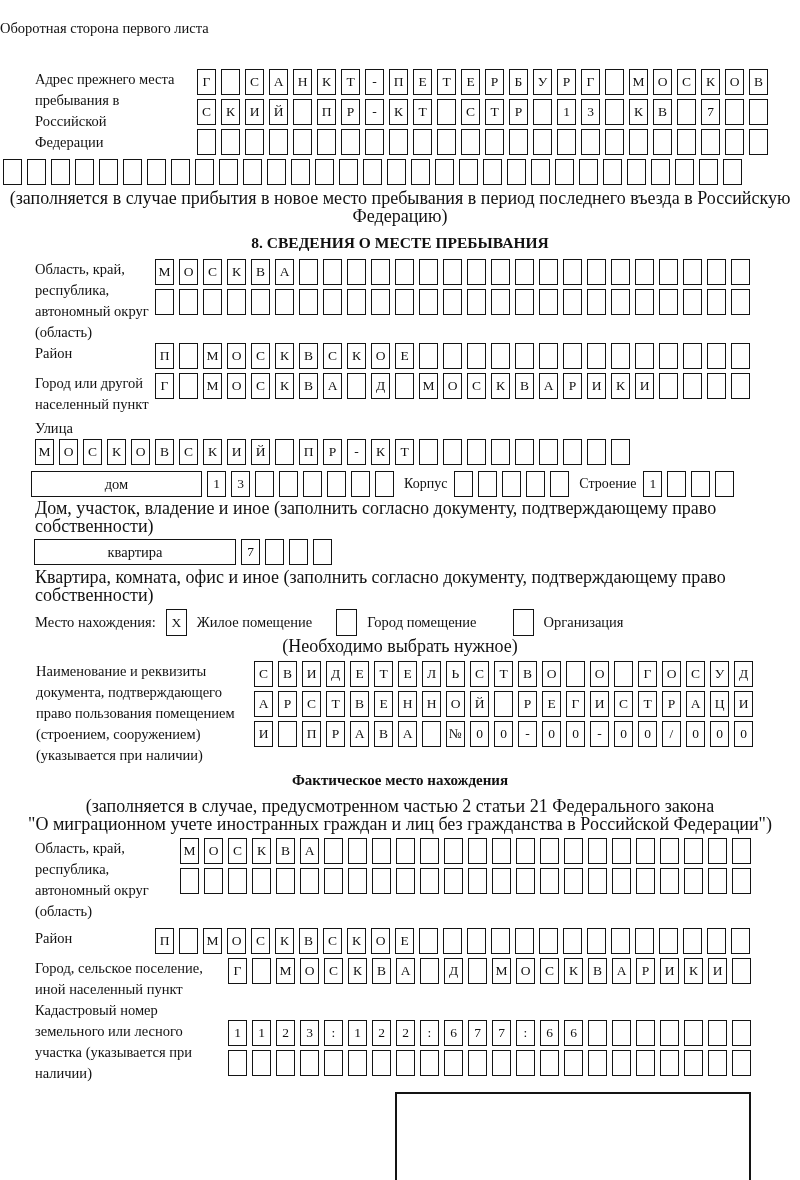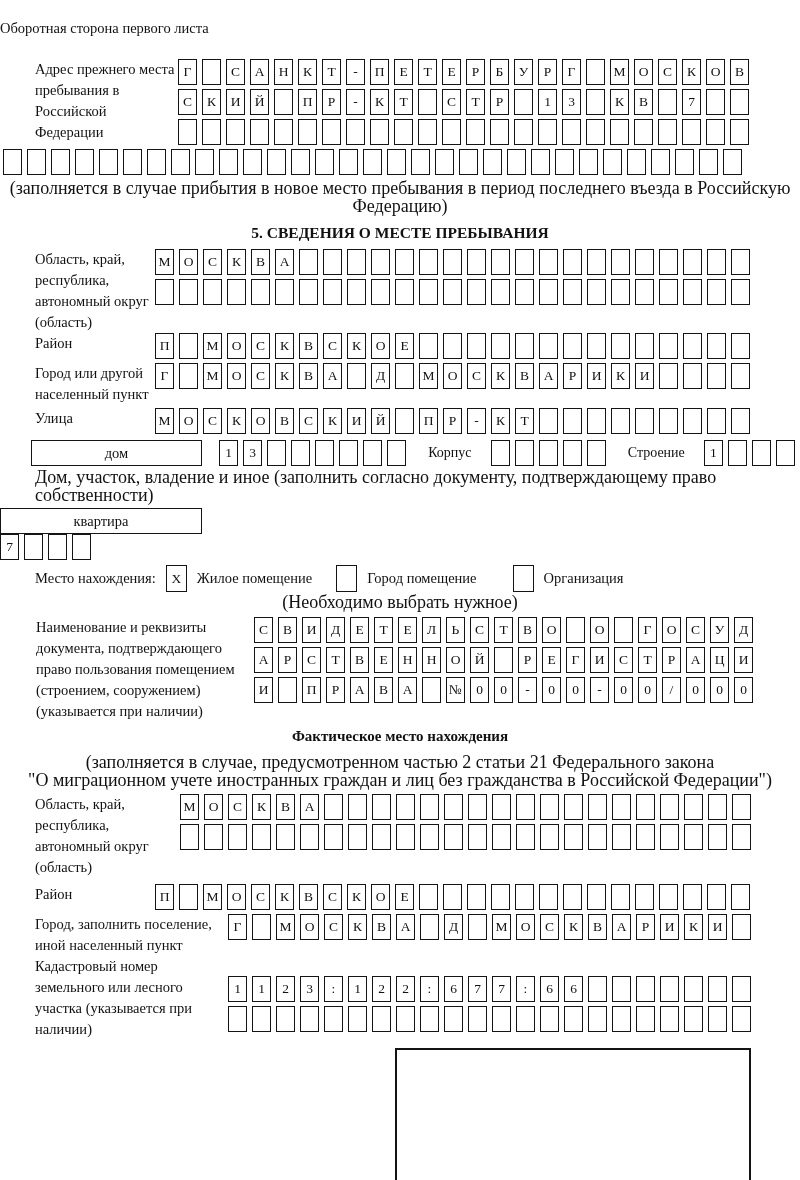--- a/index.html
+++ b/index.html
@@ -30,33 +30,33 @@
     border:1.6px solid #141414; height:26px; margin-right:5px;
     display:flex; align-items:center; justify-content:center; font-size:14.5px;
   }
   .inline-label { font-size:14px; line-height:26px; white-space:nowrap; margin:0 7px 0 5px; }
 
   .checkline { display:flex; align-items:center; font-size:14.5px; margin-left:35px; margin-top:5px; }
   .checkline .cell { width:21px; height:27px; margin:0 10px; }
   .checkline .opt-label { margin-right:14px; }
 
   .ml35 { margin-left:35px; }
-  .ml31 { margin-left:31px;justify-content:space-between; }
+  .ml31 { margin-left:31px; }
   .ml3  { margin-left:3px; }
 
   .stampbox { margin-left:395px; width:356px; height:176px; border:2px solid #141414; background:#fff; }
 </style>
 </head>
 <body>
 
 <div class="page">
 
   <div class="hdr">Оборотная сторона первого листа</div>
 
-  <div class="formrow ml35" style="margin-top:22px;">
+  <div class="formrow ml35" style="margin-top:32px;gap:19px;">
     <div class="label" style="width:143px;">Адрес прежнего места пребывания в Российской Федерации</div>
     <div class="boxcol">
       <div class="boxrow">
           <span class="cell">Г</span>
           <span class="cell"></span>
           <span class="cell">С</span>
           <span class="cell">А</span>
           <span class="cell">Н</span>
           <span class="cell">К</span>
           <span class="cell">Т</span>
@@ -160,21 +160,21 @@
       <span class="cell"></span>
       <span class="cell"></span>
       <span class="cell"></span>
       <span class="cell"></span>
       <span class="cell"></span>
       <span class="cell"></span>
       <span class="cell"></span>
     </div>
   <div class="note center">(заполняется в случае прибытия в новое место пребывания в период последнего въезда в Российскую Федерацию)</div>
 
-  <div class="sectitle" style="margin:9px 0 7px 0;">5. СВЕДЕНИЯ О МЕСТЕ ПРЕБЫВАНИЯ</div>
+  <div class="sectitle" style="margin:9px 0 7px 0;">8. СВЕДЕНИЯ О МЕСТЕ ПРЕБЫВАНИЯ</div>
 
   <div class="formrow ml35">
     <div class="label" style="width:120px;">Область, край, республика, автономный округ (область)</div>
     <div class="boxcol">
       <div class="boxrow">
           <span class="cell">М</span>
           <span class="cell">О</span>
           <span class="cell">С</span>
           <span class="cell">К</span>
           <span class="cell">В</span>
@@ -284,21 +284,21 @@
         <span class="cell">И</span>
         <span class="cell">К</span>
         <span class="cell">И</span>
         <span class="cell"></span>
         <span class="cell"></span>
         <span class="cell"></span>
         <span class="cell"></span>
       </div>
   </div>
 
-  <div class="formrow ml35" style="margin-top:3px;">
+  <div class="formrow ml35" style="margin-top:3px;flex-direction:column;">
     <div class="label" style="width:120px;">Улица</div>
     <div class="boxrow">
         <span class="cell">М</span>
         <span class="cell">О</span>
         <span class="cell">С</span>
         <span class="cell">К</span>
         <span class="cell">О</span>
         <span class="cell">В</span>
         <span class="cell">С</span>
         <span class="cell">К</span>
@@ -347,31 +347,32 @@
     <div class="inline-label">Строение</div>
     <div class="boxrow" style="margin-bottom:0;">
         <span class="cell">1</span>
         <span class="cell"></span>
         <span class="cell"></span>
         <span class="cell"></span>
       </div>
   </div>
   <div class="note ml35" style="margin-top:2px;">Дом, участок, владение и иное (заполнить согласно документу, подтверждающему право собственности)</div>
 
-  <div class="formrow" style="margin-top:4px;flex-direction:column;">
+  <div class="formrow" style="margin-left:34px; margin-top:4px;">
     <div class="widebox" style="width:202px;">
       <span>квартира</span>
     </div>
     <div class="boxrow" style="margin-bottom:0;">
         <span class="cell">7</span>
         <span class="cell"></span>
         <span class="cell"></span>
         <span class="cell"></span>
       </div>
   </div>
+  <div class="note ml35" style="margin-top:3px;">Квартира, комната, офис и иное (заполнить согласно документу, подтверждающему право собственности)</div>
 
   <div class="checkline">
     <span>Место нахождения:</span>
     <span class="boxrow" style="margin-bottom:0;">
         <span class="cell">X</span>
       </span>
     <span class="opt-label">Жилое помещение</span>
     <span class="boxrow" style="margin-bottom:0;">
         <span class="cell"></span>
       </span>
@@ -545,21 +546,21 @@
         <span class="cell"></span>
         <span class="cell"></span>
         <span class="cell"></span>
         <span class="cell"></span>
         <span class="cell"></span>
         <span class="cell"></span>
       </div>
   </div>
 
   <div class="formrow ml35">
-    <div class="label" style="width:193px;">Город, заполнить поселение, иной населенный пункт</div>
+    <div class="label" style="width:193px;">Город, сельское поселение, иной населенный пункт</div>
     <div class="boxrow">
         <span class="cell">Г</span>
         <span class="cell"></span>
         <span class="cell">М</span>
         <span class="cell">О</span>
         <span class="cell">С</span>
         <span class="cell">К</span>
         <span class="cell">В</span>
         <span class="cell">А</span>
         <span class="cell"></span>

